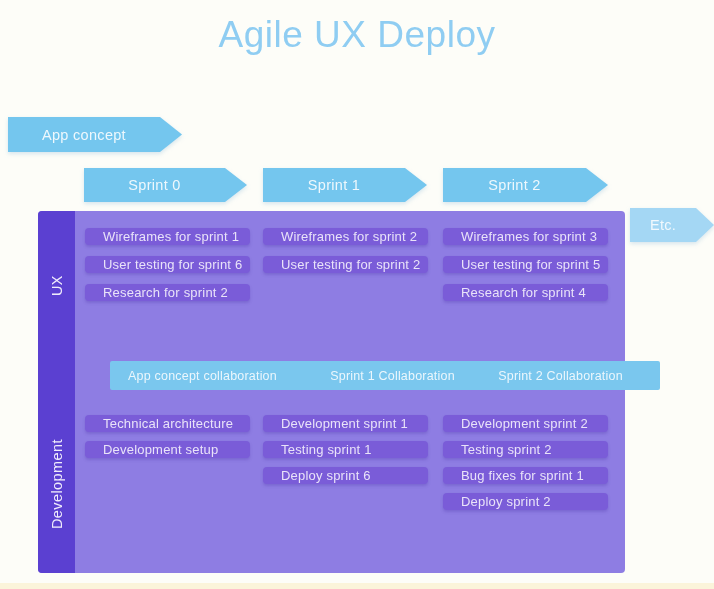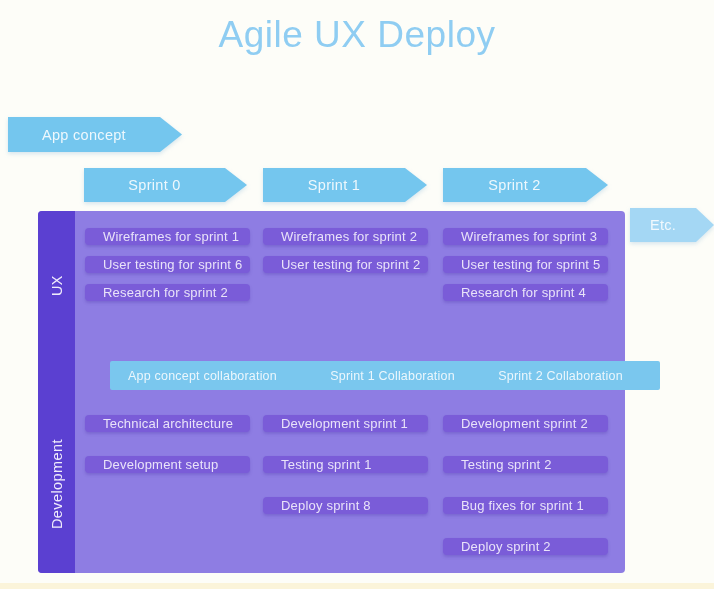--- a/index.html
+++ b/index.html
@@ -71,21 +71,21 @@
     letter-spacing: 0.4px;
   }
   .side-label.ux  { top: 0;     height: 150px; }
   .side-label.dev { top: 184px; height: 178px; }
 
   .col { position: absolute; width: 165px; display: flex; flex-direction: column; }
   .col-1 { left: 47px; }
   .col-2 { left: 225px; }
   .col-3 { left: 405px; }
   .col.ux  { top: 17px;  gap: 11px; }
-  .col.dev { top: 204px; gap: 24px; text-align: right; }
+  .col.dev { top: 204px; gap: 9px; text-align: right; }
 
   .card {
     height: 17px;
     background: #7a5cd8;
     border-radius: 4px;
     display: flex; align-items: center;
     padding-left: 18px;
     color: #e9e3f9;
     font-size: 13px;
     letter-spacing: 0.2px;
@@ -170,21 +170,21 @@
     <div class="collab-label collab-3">Sprint 2 Collaboration</div>
   </div>
 
   <div class="col col-1 dev">
     <div class="card">Technical architecture</div>
     <div class="card">Development setup</div>
   </div>
   <div class="col col-2 dev">
     <div class="card">Development sprint 1</div>
     <div class="card">Testing sprint 1</div>
-    <div class="card">Deploy sprint 8</div>
+    <div class="card">Deploy sprint 6</div>
   </div>
   <div class="col col-3 dev">
     <div class="card">Development sprint 2</div>
     <div class="card">Testing sprint 2</div>
     <div class="card">Bug fixes for sprint 1</div>
     <div class="card">Deploy sprint 2</div>
   </div>
 
 </div>
 

